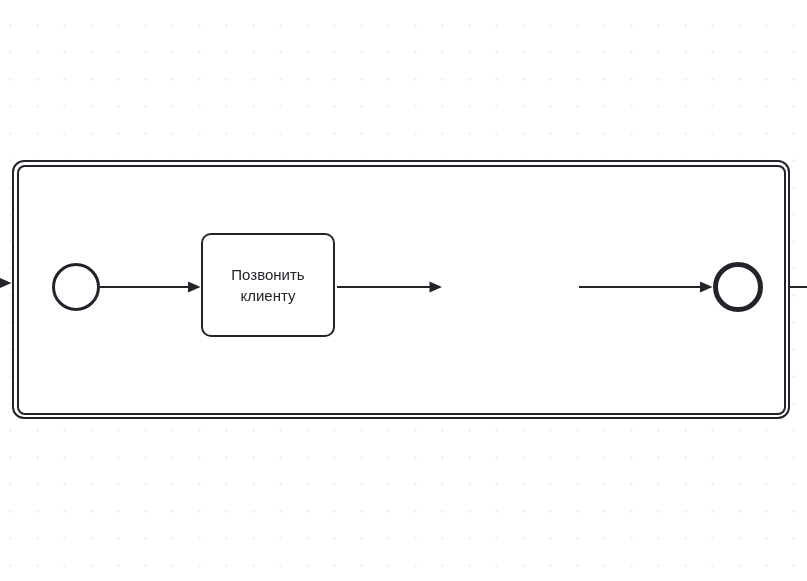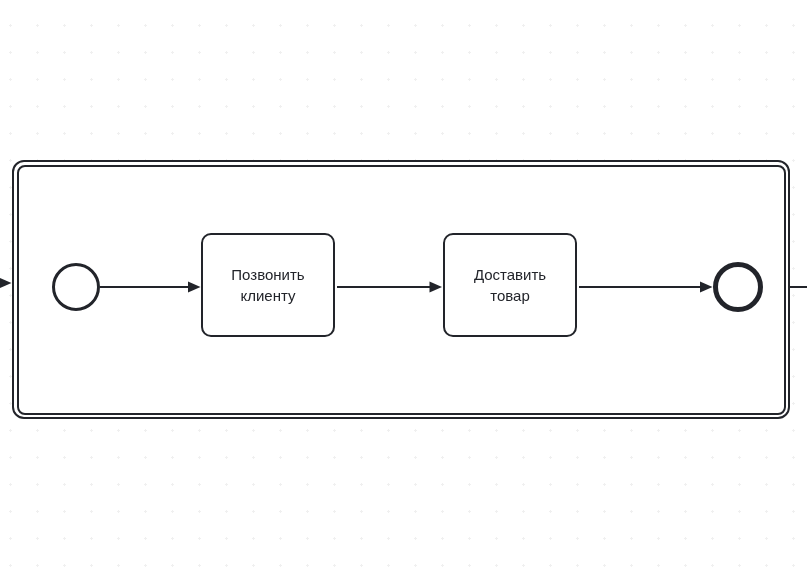--- a/index.html
+++ b/index.html
@@ -130,19 +130,16 @@
       <line x1="789" y1="287" x2="807" y2="287"></line>
     </g>
   </svg>
 
   <div class="event start"></div>
 
   <div class="task t1">
     <span class="task-label">Позвонить клиенту</span>
   </div>
 
-  <div class="task t2">
-    <span class="task-label">Доставить товар</span>
-  </div>
 
   <div class="event end"></div>
 
 </div>
 
 </body></html>

